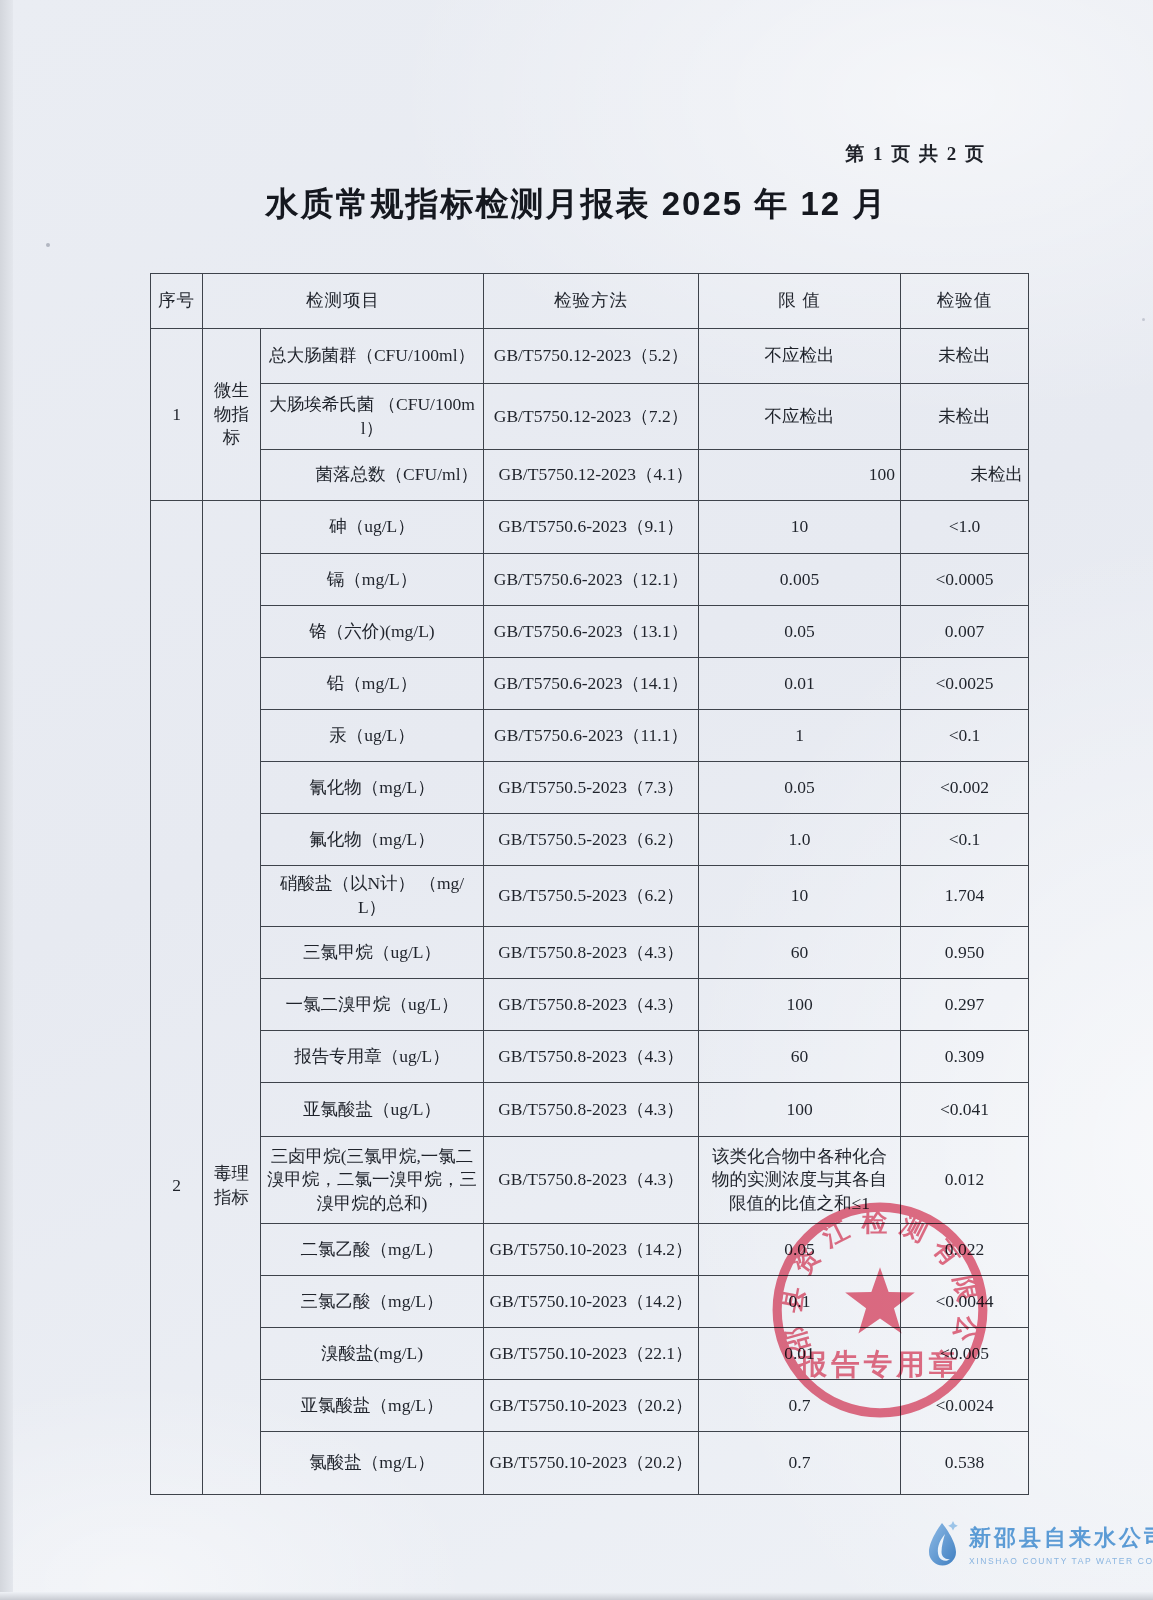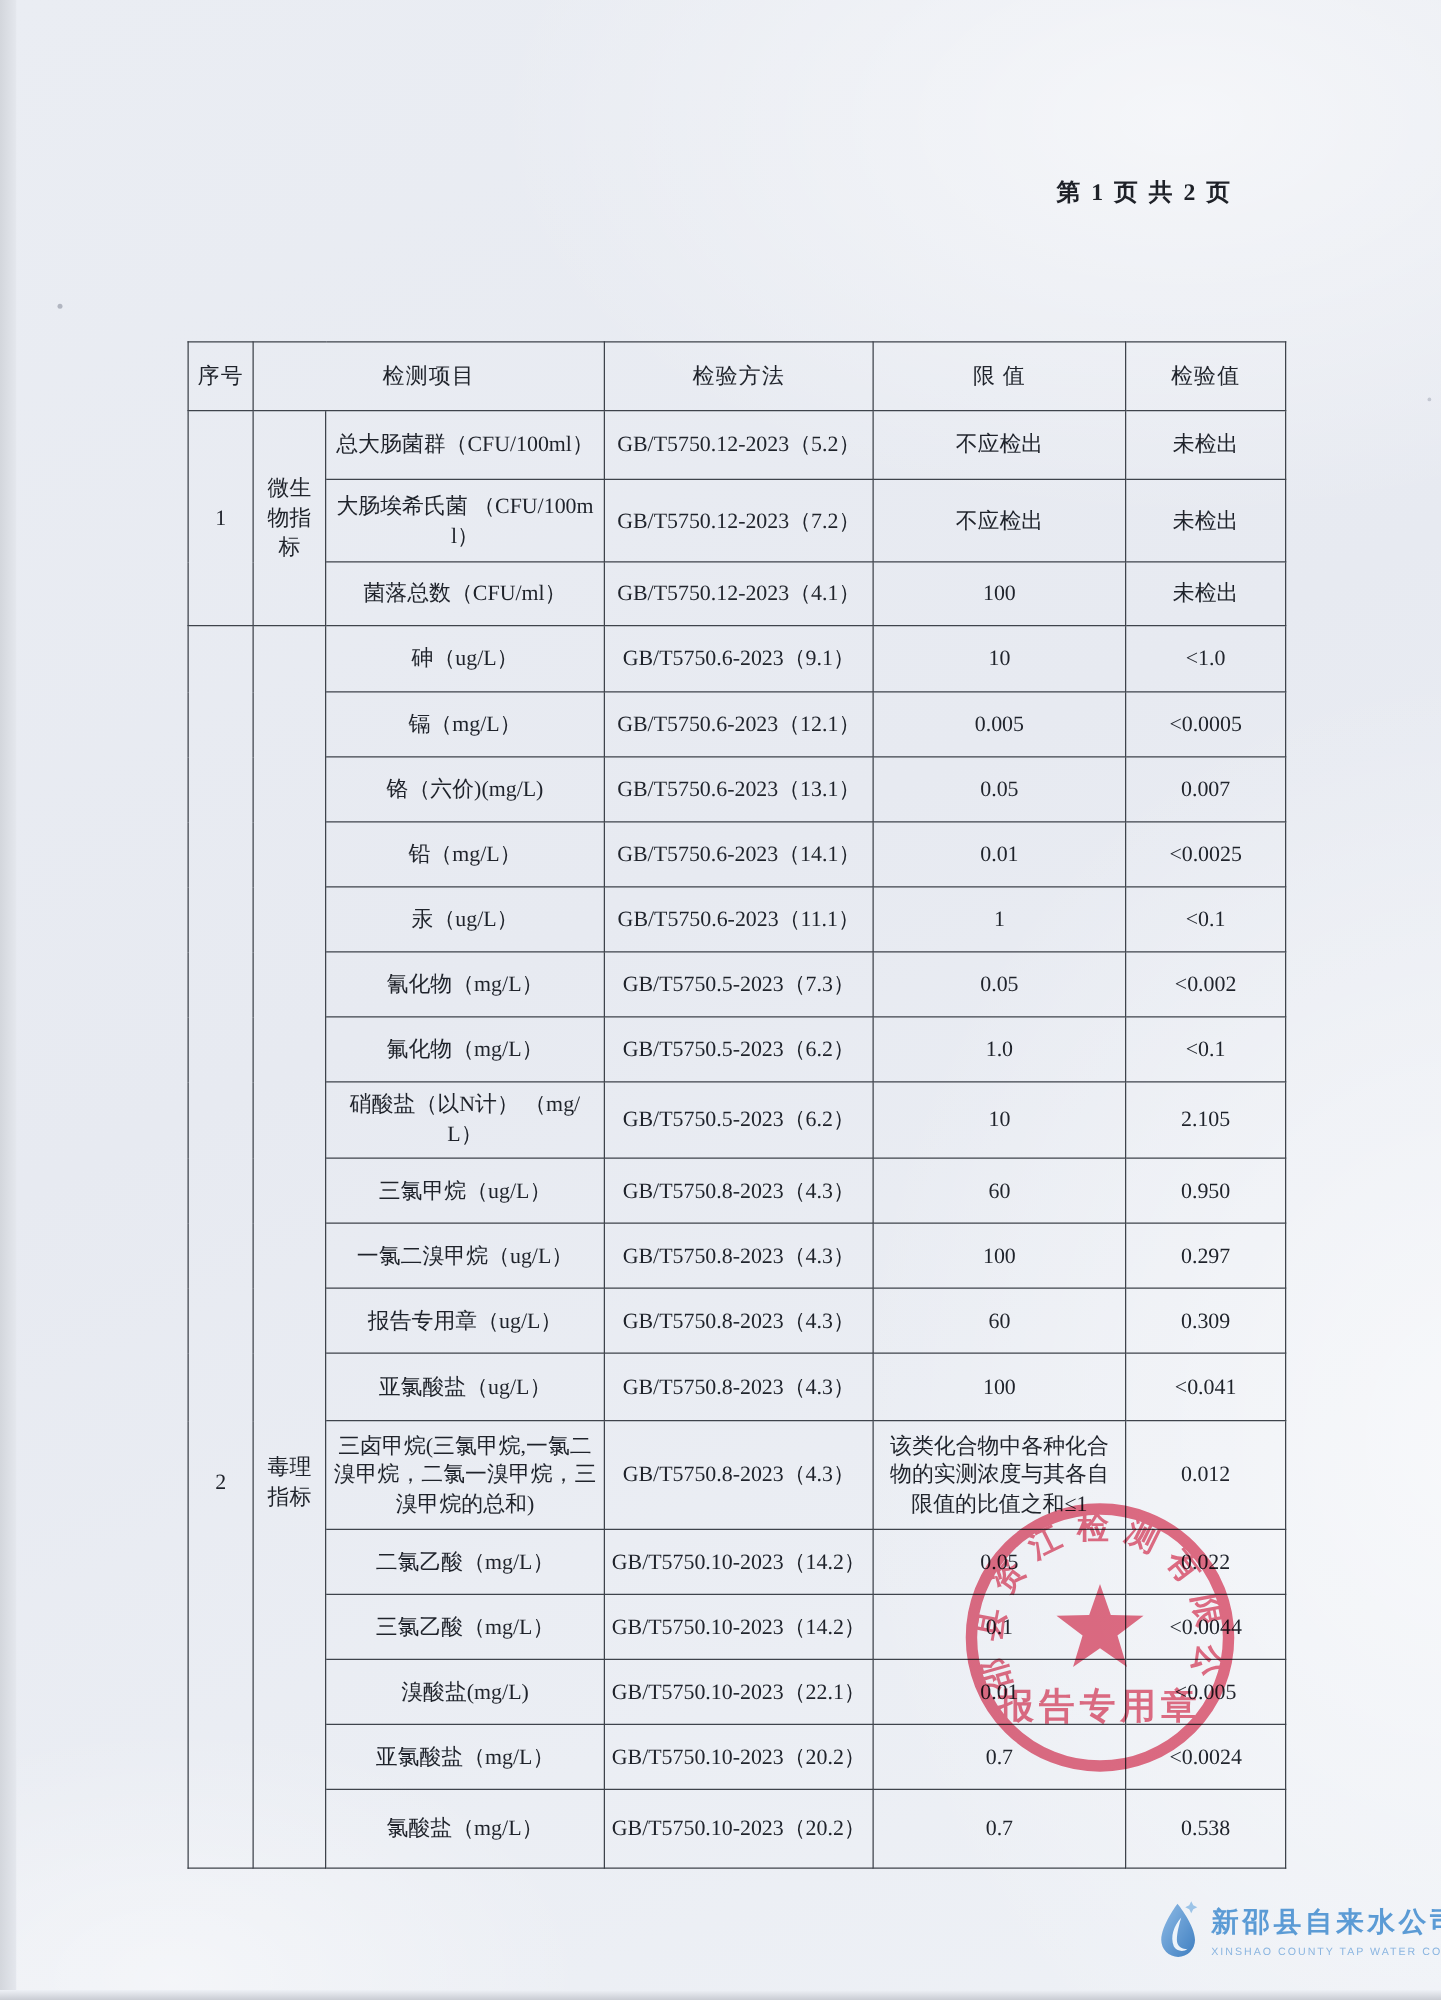--- a/index.html
+++ b/index.html
@@ -31,21 +31,21 @@
     position:absolute; left:150px; top:273px; width:878px;
     border-collapse:collapse; table-layout:fixed;
   }
   table.report td{
     border:1.7px solid #3e434b; text-align:center; vertical-align:middle;
     font-size:17.5px; line-height:1.35; padding:2px 5px; color:#1f232b;
     word-break:break-all;
   }
   td.hdr{font-size:18.5px; letter-spacing:1px;}
   td.cat{padding:2px 2px;}
-  tr.h50 td{height:50px;} tr.h61 td{height:61px;} tr.h46 td{height:46px;}
+  tr.h50 td{height:50px;} tr.h61 td{height:61px;} tr.h46 td{height:46px;text-align:right;}
   tr.h47 td{height:47px;margin-left:13px;} tr.h48 td{height:48px;} tr.h49 td{height:49px;}
   tr.h56 td{height:56px;} tr.h58 td{height:58px;} tr.h82 td{height:82px;}
   .offset-down{position:relative; top:188px;}
 
   .stamp{
     position:absolute; left:768px; top:1198px; width:224px; height:224px;
     opacity:.84; mix-blend-mode:multiply; filter:blur(.4px);
   }
   .stamp svg{width:100%;height:100%;}
 
@@ -65,20 +65,21 @@
 </style>
 </head>
 <body>
 
 <div class="page">
   <div class="edge-strip"></div>
   <div class="speck s1"></div>
   <div class="speck s2"></div>
 
   <div class="page-indicator">第 1 页 共 2 页</div>
+  <div class="doc-title">水质常规指标检测月报表 2025 年 12 月</div>
 
   <table class="report">
     <colgroup>
       <col style="width:52px">
         <col style="width:58px">
         <col style="width:223px">
       <col style="width:215px">
         <col style="width:202px">
         <col style="width:128px">
     </colgroup>
@@ -153,21 +154,21 @@
       <tr class="h47">
         <td>氟化物（mg/L）</td>
         <td>GB/T5750.5-2023（6.2）</td>
         <td>1.0</td>
         <td>&lt;0.1</td>
       </tr>
       <tr class="h56">
         <td>硝酸盐（以N计） （mg/L）</td>
         <td>GB/T5750.5-2023（6.2）</td>
         <td>10</td>
-        <td>2.105</td>
+        <td>1.704</td>
       </tr>
       <tr class="h47">
         <td>三氯甲烷（ug/L）</td>
         <td>GB/T5750.8-2023（4.3）</td>
         <td>60</td>
         <td>0.950</td>
       </tr>
       <tr class="h47">
         <td>一氯二溴甲烷（ug/L）</td>
         <td>GB/T5750.8-2023（4.3）</td>

